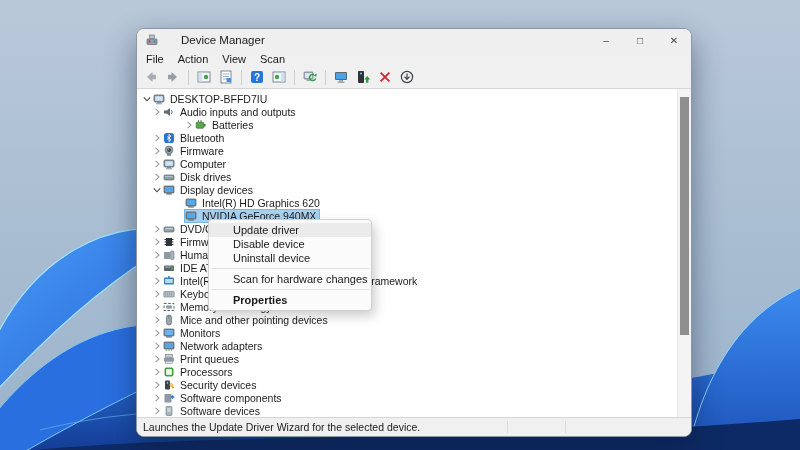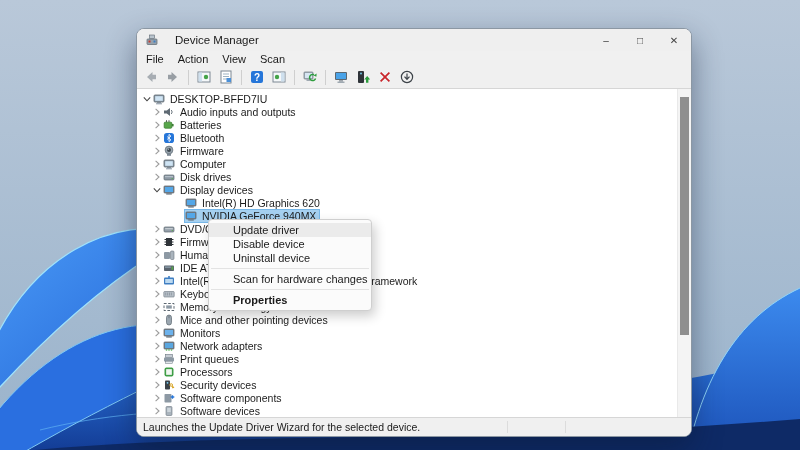--- a/index.html
+++ b/index.html
@@ -6,21 +6,21 @@
   body{width:800px;height:450px;overflow:hidden;font-family:"Liberation Sans",sans-serif;}
   .stage{position:relative;width:800px;height:450px;background:#a9bdd2;}
   .wallpaper{position:absolute;left:0;top:0;}
 
   
   .window{position:absolute;left:136px;top:28px;width:556px;height:409px;
     background:#ffffff;border:1px solid #8b97a3;border-radius:8px;overflow:hidden;
     box-shadow:0 12px 30px rgba(10,25,50,.45);display:flex;flex-direction:column;box-sizing:border-box;}
   .titlebar{flex:0 0 22px;background:#efefef;display:flex;align-items:center;padding-left:8px;}
   .app-icon{width:14px;height:14px;display:flex;}
-  .title{font-size:11.5px;color:#1a1a1a;padding-left:16px;}
+  .title{font-size:11.5px;color:#1a1a1a;margin-left:6px;padding-left:16px;}
   .controls{margin-left:auto;display:flex;height:100%;}
   .wbtn{width:34px;height:100%;display:flex;align-items:center;justify-content:center;
     font-size:10px;color:#444;background:transparent;border:none;padding:0;}
   .menubar{flex:0 0 15px;background:#f0f0f0;display:flex;align-items:center;padding-left:2px;}
   .mitem{padding:0 7px;font-size:11px;color:#1a1a1a;}
   .toolbar{flex:0 0 22px;background:#f0f0f0;display:flex;align-items:center;padding:0 4px;gap:2px;
     border-bottom:1px solid #d6d6d6;}
   .tbtn{width:20px;height:19px;display:flex;align-items:center;justify-content:center;border-radius:3px;
     background:transparent;border:none;padding:0;}
   .tsep{width:1px;height:15px;background:#cfcfcf;margin:0 3px;}
@@ -211,21 +211,21 @@
           <span class="hl">
             <span class="ticon">
               <svg width="12" height="12" viewBox="0 0 12 12">
                 <polygon points="1,4.5 3.8,4.5 7,2 7,10 3.8,7.5 1,7.5" fill="#5f6a73"></polygon>
                 <path d="M8.3 4 A3 3 0 0 1 8.3 8" stroke="#5f6a73" stroke-width="0.9" fill="none"></path>
               </svg>
             </span>
             <span class="tlabel">Audio inputs and outputs</span>
           </span>
         </div>
-        <div class="trow" style="padding-left: 14px;">
+        <div class="trow" style="padding-left: 14px; margin-left: 32px;">
           <span class="chev">
             <svg width="10" height="10" viewBox="0 0 10 10">
               <path d="M3.6 1.8 L7 5 L3.6 8.2" fill="none" stroke="#9b9b9b" stroke-width="1.1"></path>
             </svg>
           </span>
           <span class="hl">
             <span class="ticon">
               <svg width="12" height="12" viewBox="0 0 12 12">
                 <path d="M3.5 1.2 V3.2 M6 1.2 V3.2" stroke="#4a4a4a" stroke-width="0.9"></path>
                 <rect x="1.2" y="3.2" width="7.6" height="6" rx="1" fill="#57a64a" stroke="#3c7d33" stroke-width="0.8"></rect>

